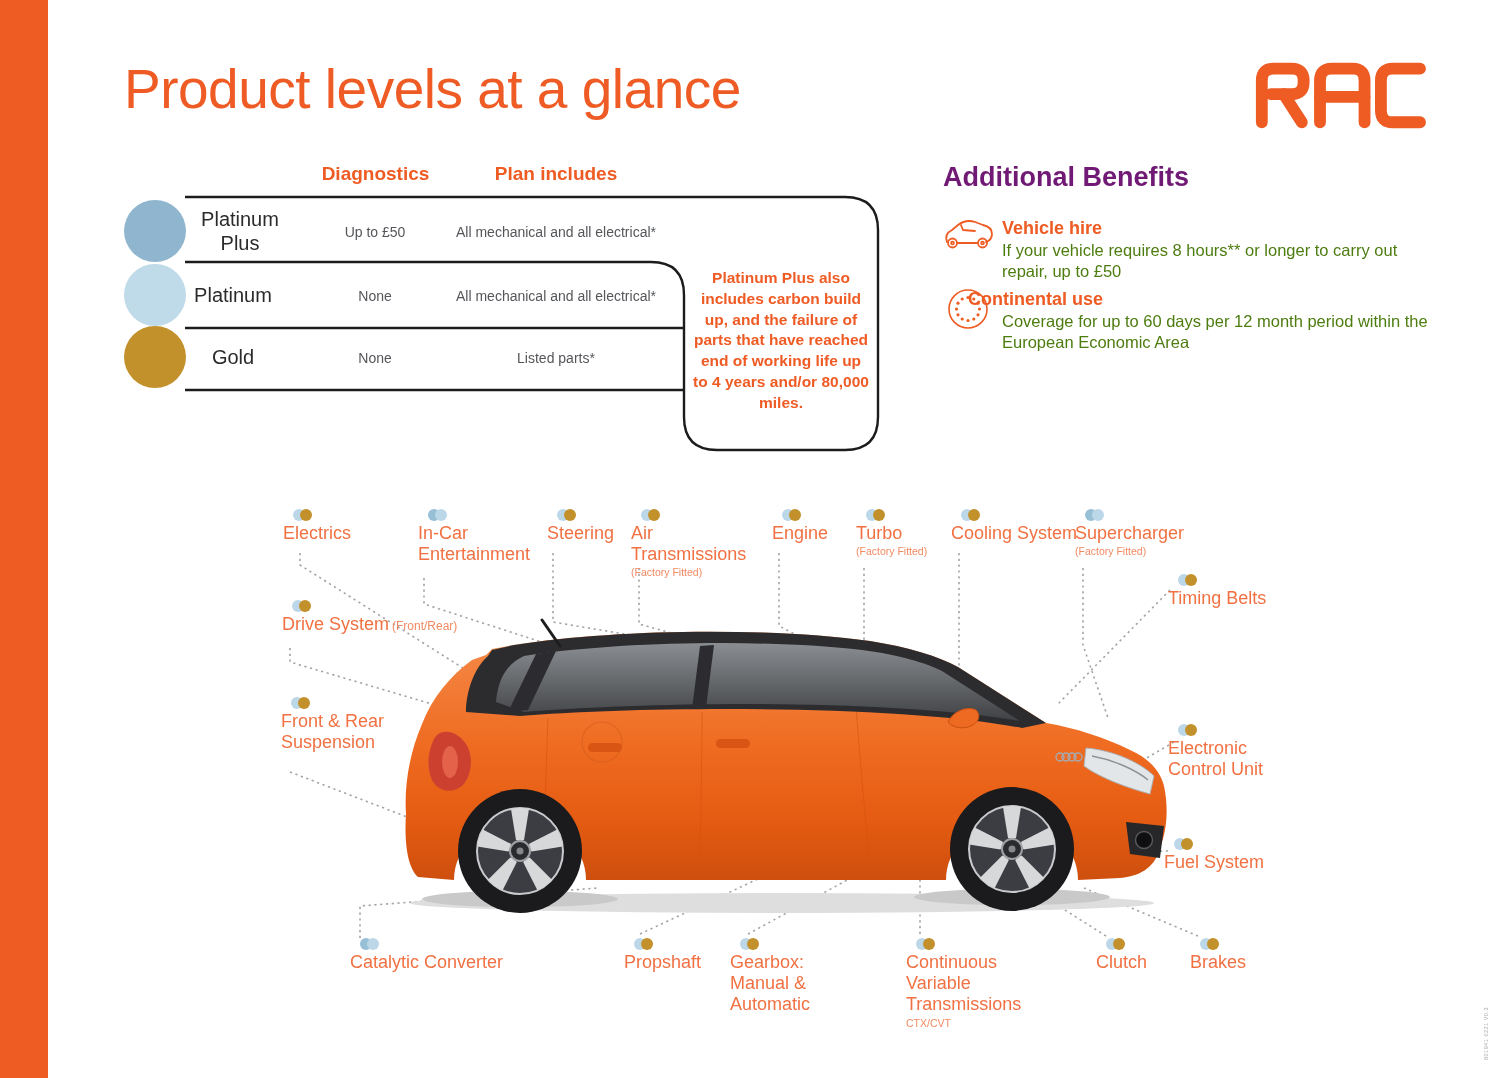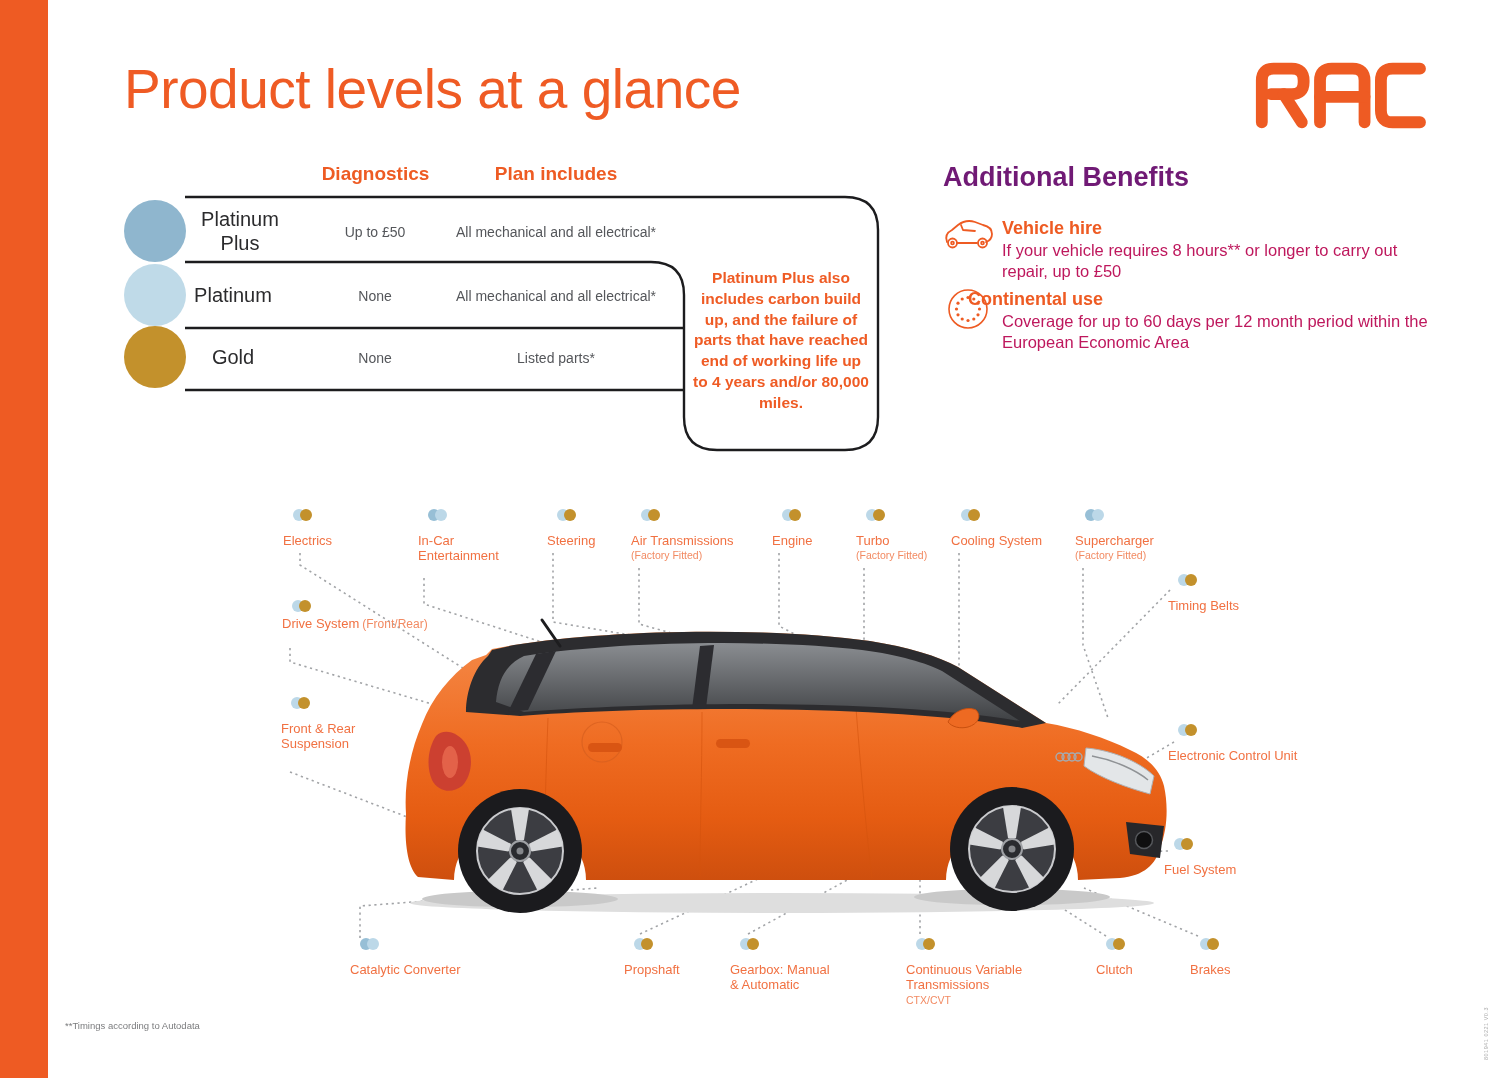--- a/index.html
+++ b/index.html
@@ -10,24 +10,24 @@
   .page-title{left:124px;top:57px;font-size:55px;font-weight:500;color:#EF5B24;letter-spacing:-.5px}
   
   .thead{font-size:19px;font-weight:bold;color:#EE5B23;text-align:center;z-index:3}
   .tier-circle{width:62px;height:62px;border-radius:50%;z-index:3}
   .tname{font-size:20px;color:#2b2b2d;text-align:center;line-height:1.2;z-index:3}
   .tval{font-size:14px;color:#54565a;text-align:center;z-index:3}
   .callout{font-size:15.5px;font-weight:bold;color:#EF5B24;text-align:center;line-height:1.34;z-index:3}
   
   .bhead{font-size:27px;font-weight:bold;color:#701a75}
   .btitle{font-size:18px;font-weight:bold;color:#EE5B23}
-  .btext{font-size:16.5px;line-height:1.3;color:#be185d}
+  .btext{font-size:16.5px;line-height:1.3;color:#4d7c0f}
   
   .part{position:absolute;color:#F17142;z-index:3}
-  .part .pname{font-size:13px;line-height:1.18;margin-top:12px}
+  .part .pname{font-size:18px;line-height:1.18;margin-top:2px}
   .part .pnote{font-size:10.5px;color:#F28A62;margin-top:1px}
   .part .pnote:empty{display:none}
   .part.note-inline .pname,.part.note-inline .pnote{display:inline}
   .part.note-inline .pnote{font-size:12px;margin-left:3px}
   .marker{display:flex;margin-left:10px;margin-bottom:2px;height:12px}
   .dot{width:12px;height:12px;border-radius:50%;display:block}
   .dot + .dot{margin-left:-5px}
   .footer{left:65px;top:1019px;font-size:9.5px;line-height:1.55;color:#7b7c7e;z-index:3}
   .print-code{left:1483px;top:1060px;font-size:5.5px;color:#ababab;transform:rotate(-90deg);
               transform-origin:left top;letter-spacing:.5px;white-space:nowrap}
@@ -365,15 +365,14 @@
 </div>
 <div class="part" style="left:1190px;top:938px">
   <span class="marker">
       <i class="dot" style="background: rgb(188, 216, 232);"></i>
       <i class="dot" style="background: rgb(195, 145, 44);"></i>
     </span>
   <div class="pname">Brakes</div>
 </div>
 
 <div class="abs footer">
-  <div>**Timings according to Autodata</div>
 </div>
 <div class="abs print-code">801941 0221 V0.3</div>
 
 </body></html>

